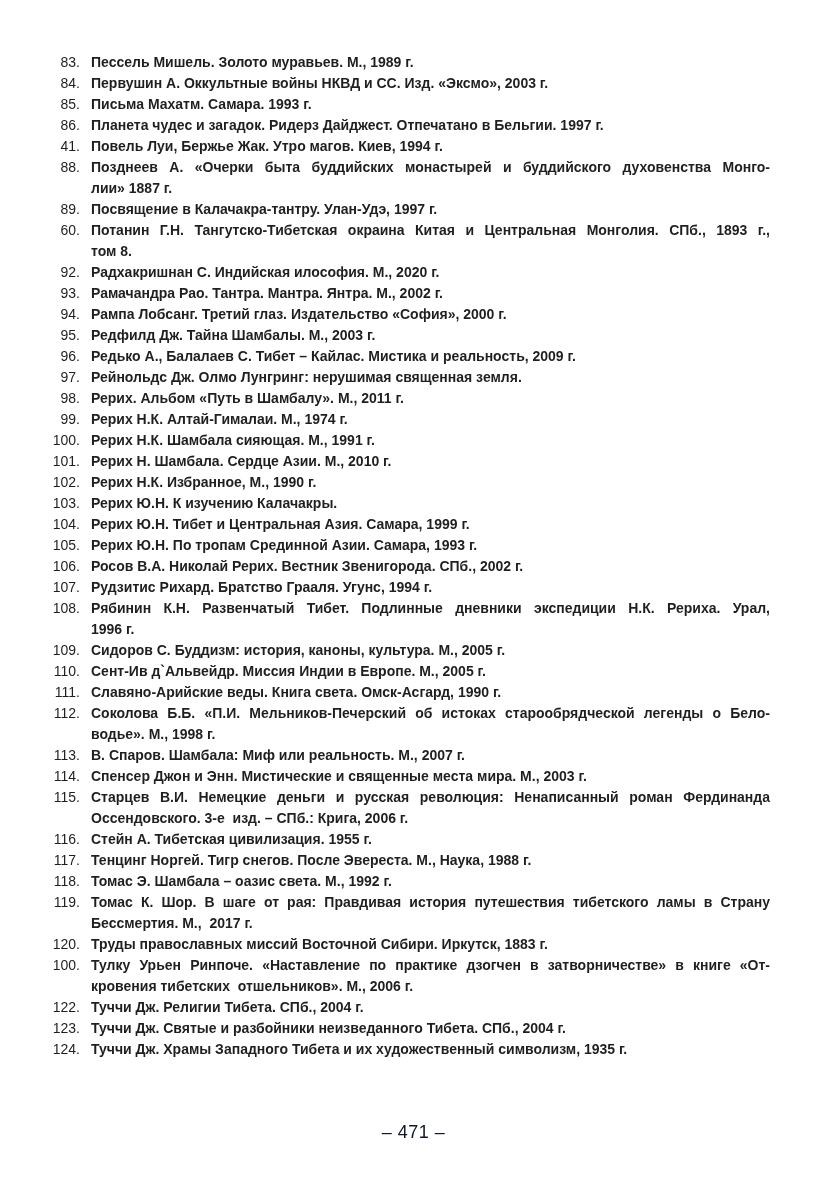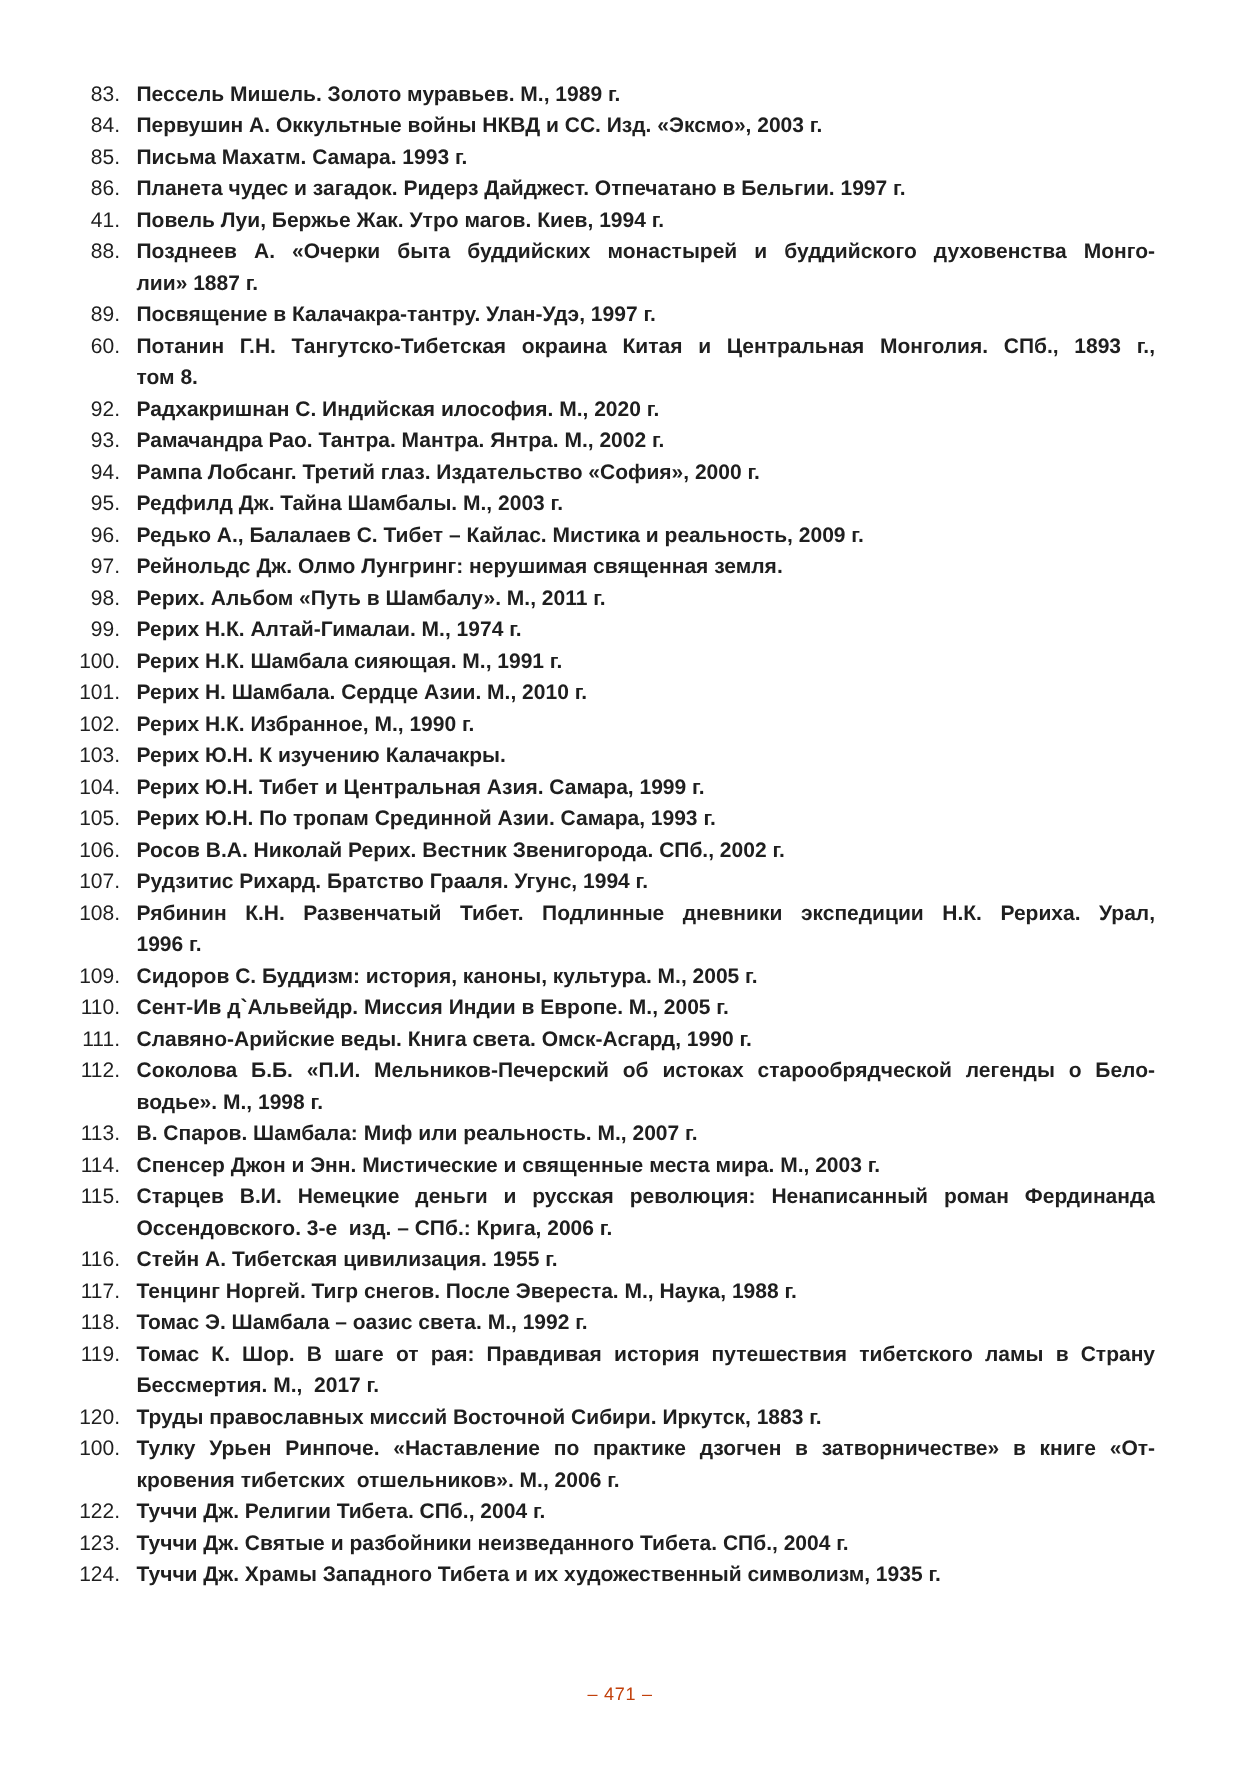--- a/index.html
+++ b/index.html
@@ -50,23 +50,23 @@
     text-align-last: justify;
     text-justify: inter-word;
     white-space: normal;
   }
   .pageno {
     position: absolute;
     top: 1122px;
     left: 0;
     width: 827px;
     text-align: center;
-    font-size: 12px;
+    font-size: 18px;
     letter-spacing: 0.5px;
-    color: #c2410c;
+    color: #0f172a;
   }
 </style>
 </head>
 <body>
 
 <div class="page">
   <div class="biblio-list">
       <div class="entry">
         <span class="num">83.</span>
         <div class="text">

